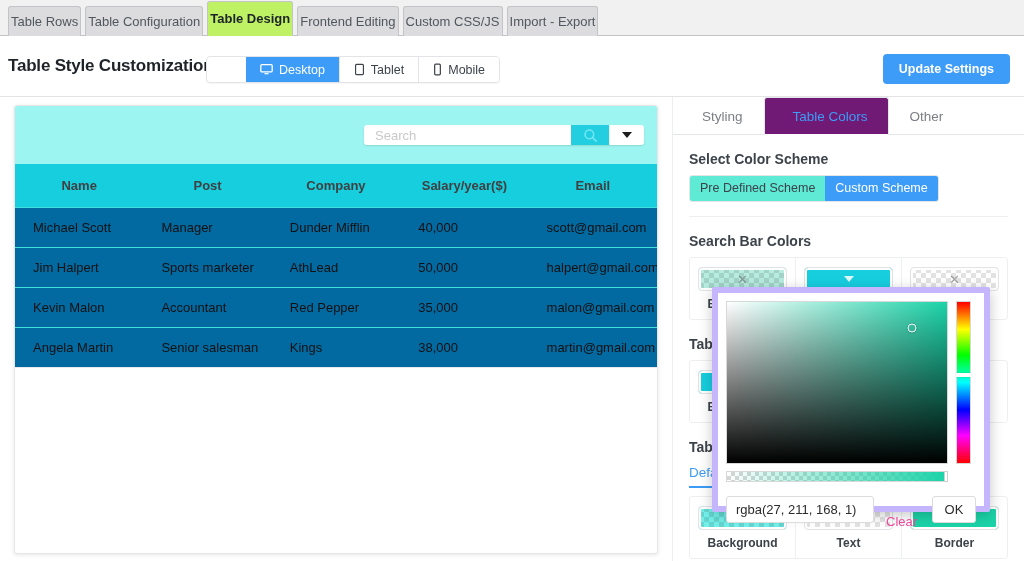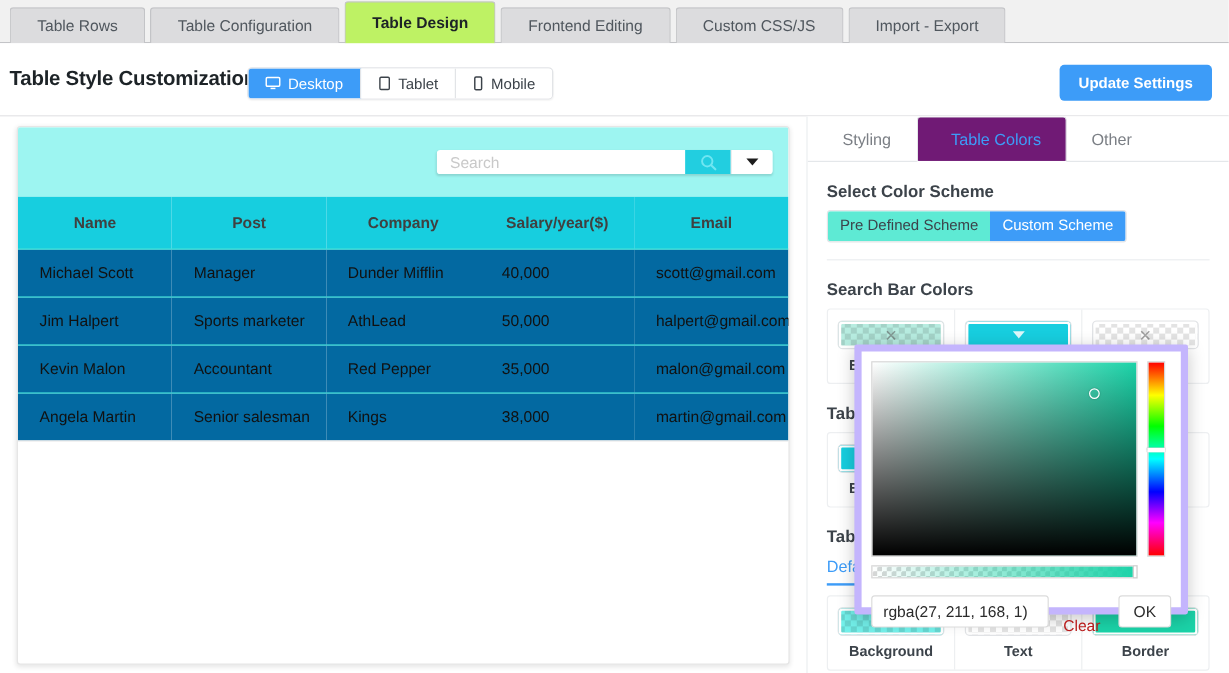--- a/index.html
+++ b/index.html
@@ -13,21 +13,21 @@
 
   
   .tabstrip{
     position:absolute;left:0;top:0;width:1024px;height:36px;
     background:#f1f1f1;
     border-bottom:1px solid #c3c4c7;
     box-sizing:border-box;
   }
   .tabstrip-inner{display:flex;align-items:flex-end;height:36px;padding-left:8px;gap:4px;}
   .tab{
-    height:30px;line-height:30px;padding:0 22px;
+    height:30px;line-height:30px;padding:0 2px;
     background:#dcdcde;border:1px solid #c3c4c7;border-bottom:none;
     border-radius:3px 3px 0 0;
     font-size:13px;color:#50575e;white-space:nowrap;
     box-sizing:border-box;cursor:pointer;
   }
   .tab.active{
     background:#bef264;color:#1d2327;font-weight:bold;height:36px;line-height:34px;
     border-color:#c3c4c7;position:relative;top:1px;
   }
 
@@ -37,20 +37,21 @@
     background:#fff;border-bottom:1px solid #e4e4e7;box-sizing:border-box;
   }
   .page-title{
     position:absolute;left:8px;top:20px;
     font-size:17px;font-weight:bold;color:#1d2327;letter-spacing:-0.2px;
   }
   .device-toggle{
     position:absolute;left:206px;top:20px;display:flex;
     border:1px solid #e2e4e7;border-radius:4px;overflow:hidden;background:#fff;
     box-shadow:0 1px 1px rgba(0,0,0,.04);
+    padding-left:39px;
   }
   .device-btn{
     display:flex;align-items:center;gap:6px;
     padding:0 14px;height:25px;font-size:12.5px;color:#3c434a;
     background:#fff;border-right:1px solid #e2e4e7;cursor:pointer;white-space:nowrap;
   }
   .device-btn:last-child{border-right:none;}
   .device-btn.active{background:#3d9cf8;color:#fff;}
   .device-btn svg{display:block;}
   .update-btn{
@@ -180,21 +181,21 @@
     background-size:100% 100%,8px 8px,8px 8px;
     background-position:0 0,0 0,4px 4px;
   }
   .alpha-handle{position:absolute;right:-1px;top:-1px;width:4px;height:11px;background:#fff;border:1px solid #cfcfcf;box-sizing:border-box;}
   .picker-foot{display:flex;align-items:center;margin-top:8px;gap:8px;}
   .picker-input{
     width:148px;height:27px;border:1px solid #dcdcdc;border-radius:3px;
     padding:0 9px;font-size:13px;color:#2b2b2b;outline:none;box-sizing:border-box;
     font-family:"Liberation Sans", sans-serif;
   }
-  .clear-link{color:#b91c1c;font-size:13px;cursor:pointer;margin-left:4px;margin-top:24px;}
+  .clear-link{color:#ec4899;font-size:13px;cursor:pointer;margin-left:4px;margin-top:24px;}
   .ok-btn{
     margin-left:auto;height:27px;min-width:44px;background:#fff;border:1px solid #dcdcdc;border-radius:3px;
     font-size:13px;color:#2b2b2b;cursor:pointer;font-family:"Liberation Sans", sans-serif;
   }
 </style>
 </head>
 <body>
 
 <div class="app">
 

